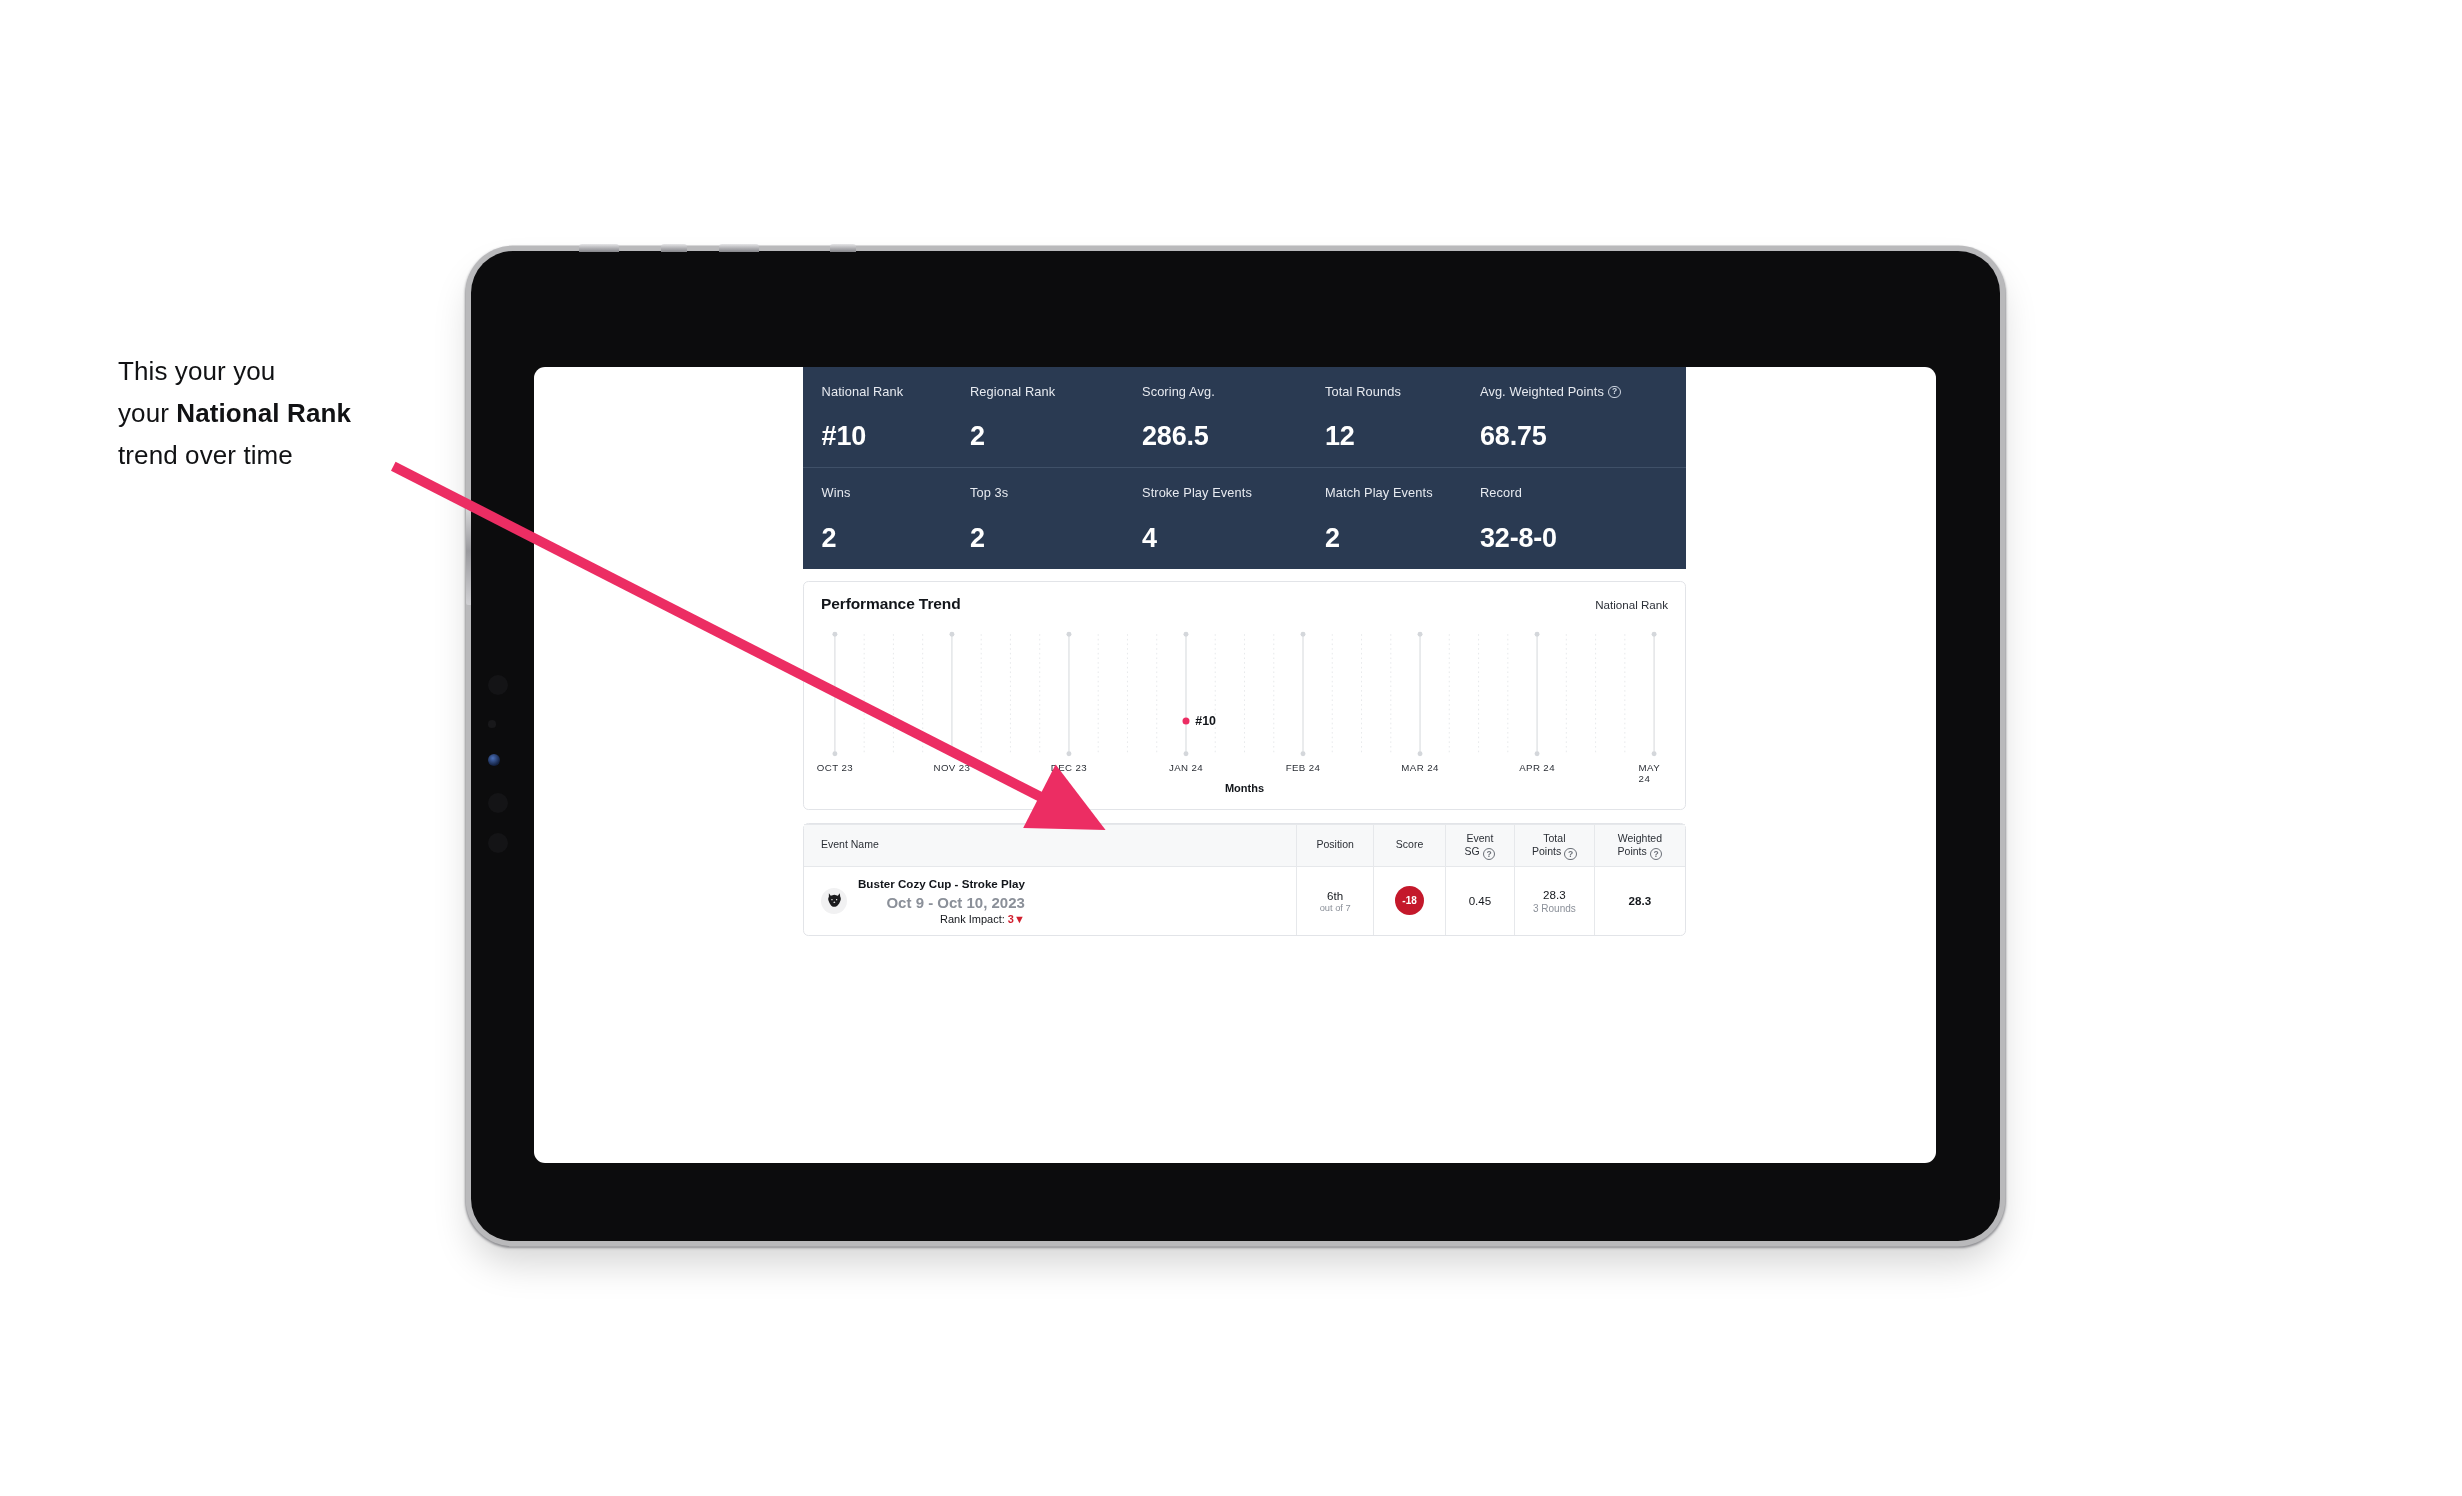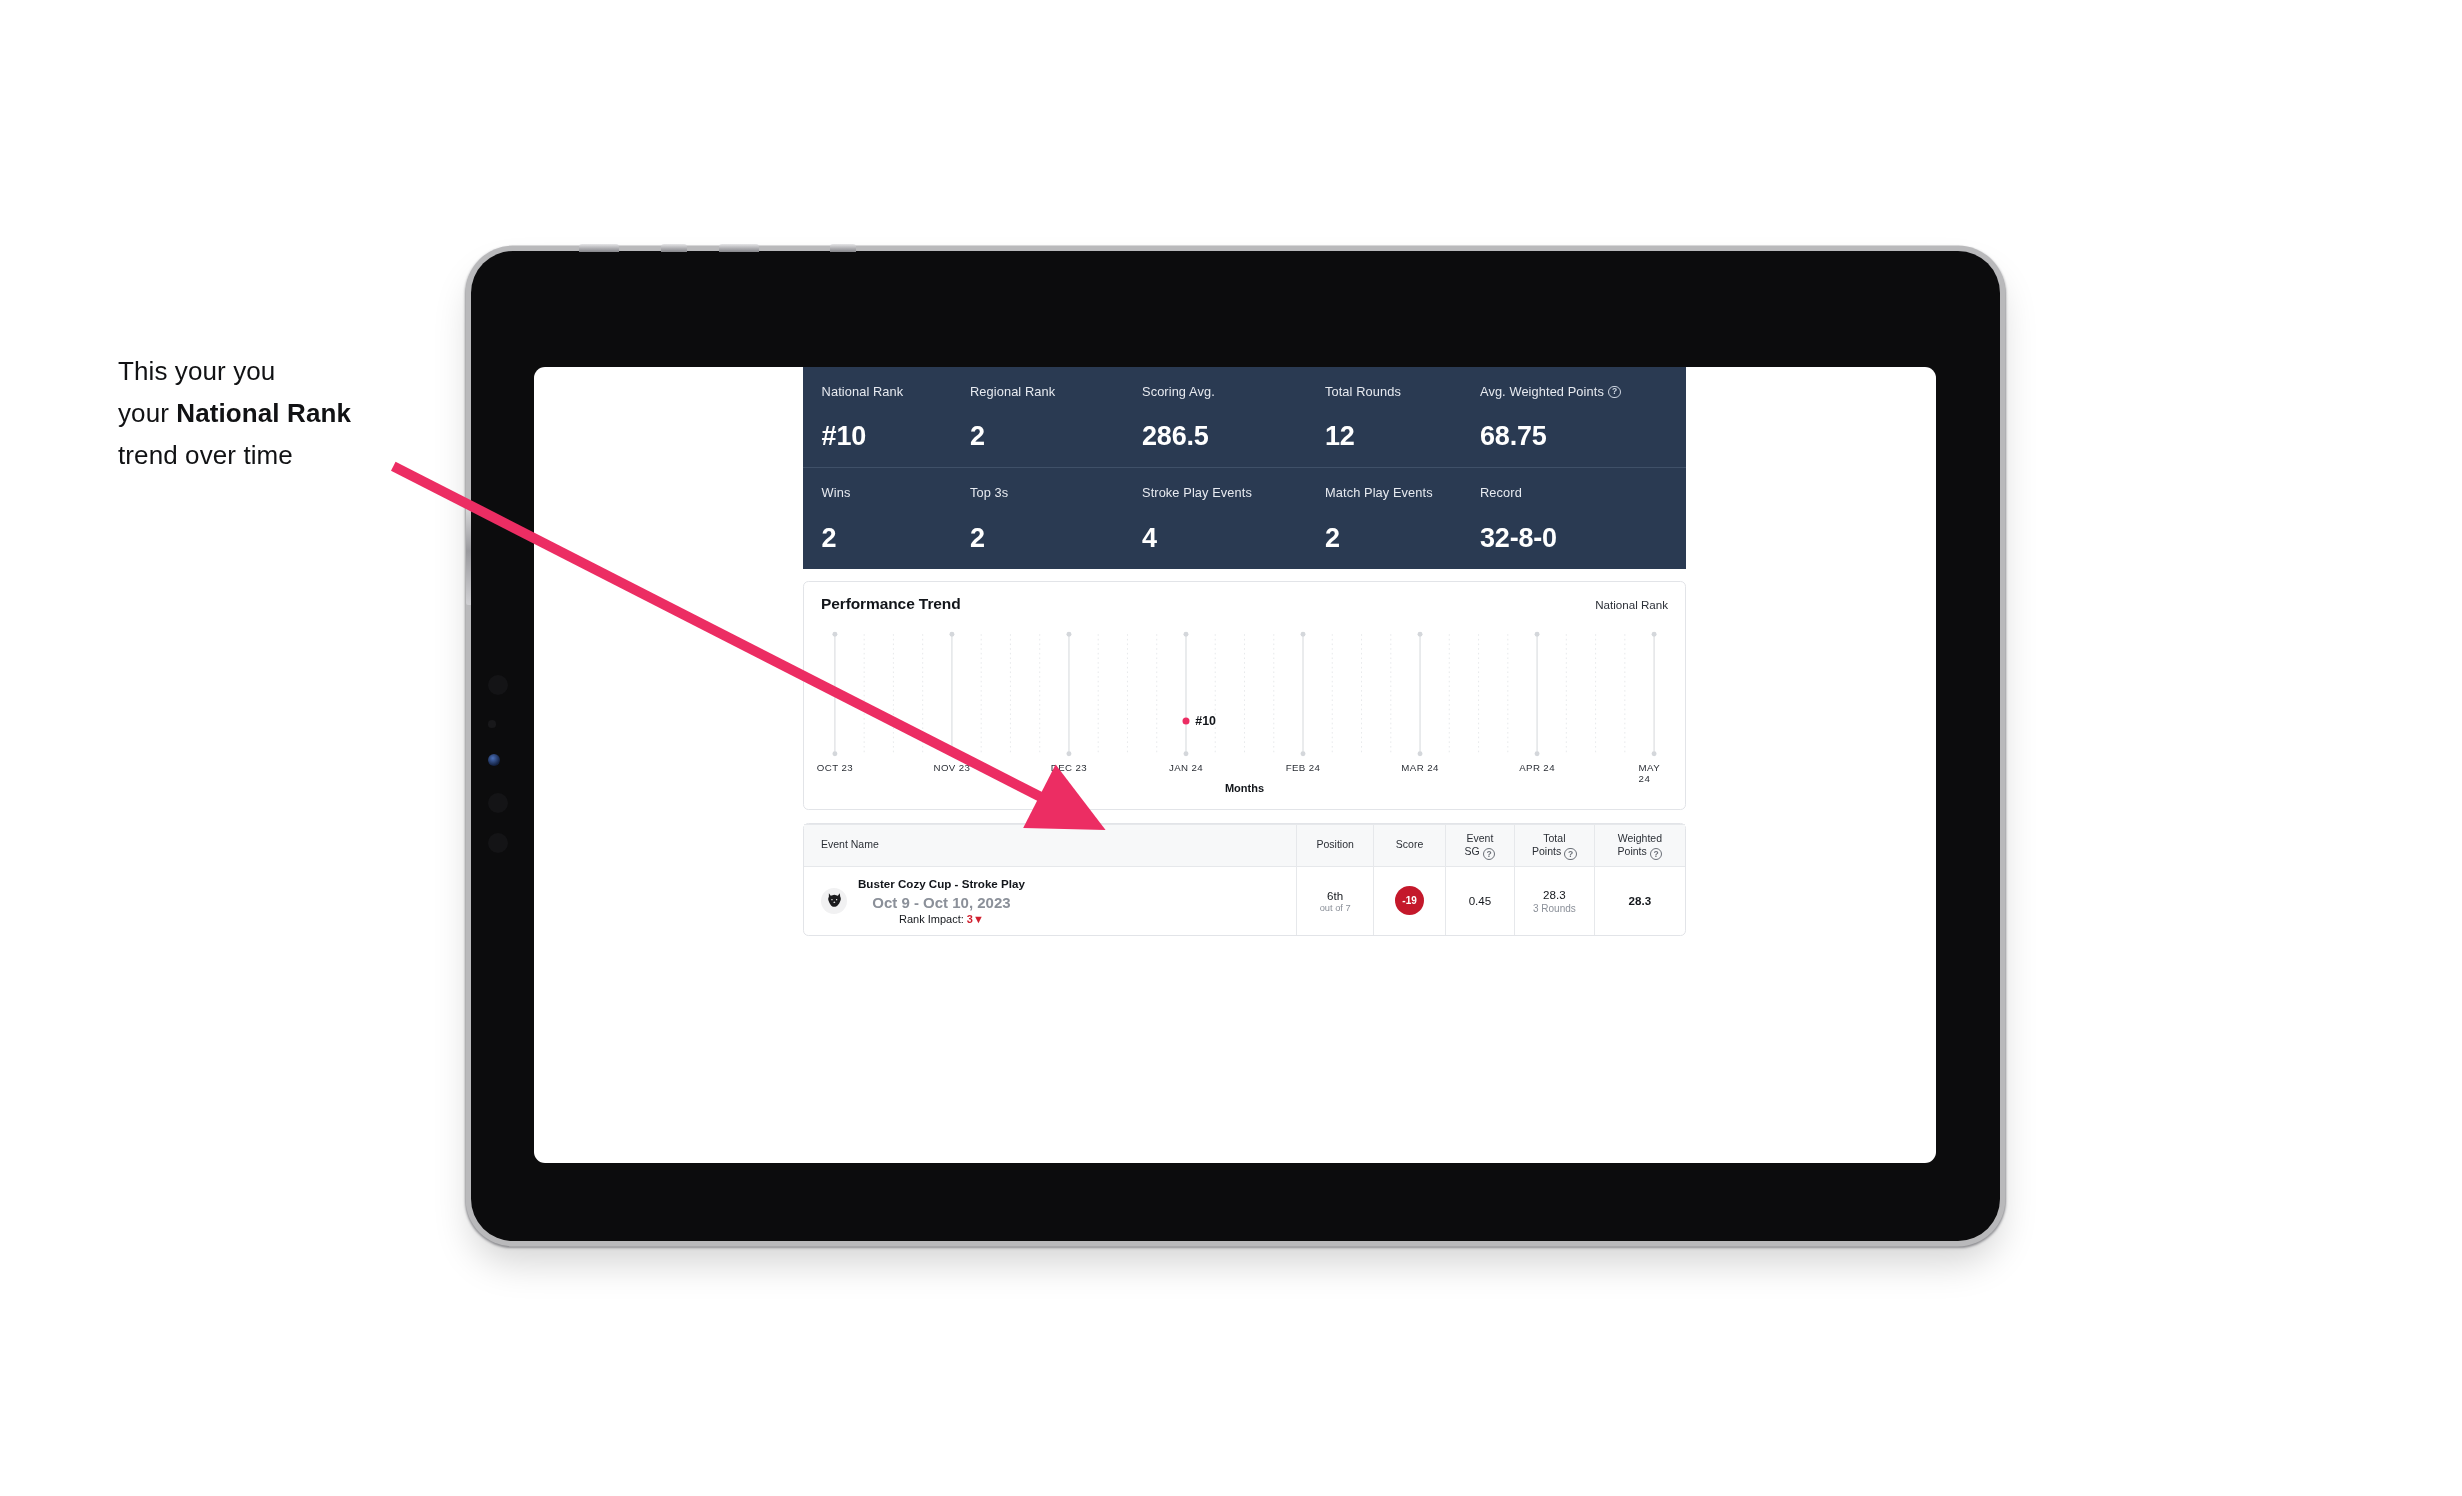--- a/index.html
+++ b/index.html
@@ -150,21 +150,21 @@
   thead th.c { text-align: center; border-left: 0.8px solid #e6e8eb; }
   .w-pos { width: 57px; } .w-score { width: 53px; }
   .w-sg { width: 51px; } .w-tp { width: 59px; } .w-wp { width: 67px; }
   .hdr-2 { display: block; }
   .hdr-inline { display: inline-flex; align-items: flex-end; gap: 3.1px; }
 
   tbody td {
     padding: 9.3px 4.6px; vertical-align: middle; text-align: center;
     border-left: 0.8px solid #e6e8eb; font-size: 11.6px; color: #15181d;
   }
-  tbody td.name { text-align: center; border-left: none; padding-left: 17px; }
+  tbody td.name { text-align: right; border-left: none; padding-left: 17px; }
   .ev-cell { display: flex; align-items: center; gap: 11px; }
   .ev-logo {
     width: 26px; height: 26px; border-radius: 50%; background: #f1f1f2;
     display: flex; align-items: center; justify-content: center; flex: 0 0 26px;
   }
   .ev-name { font-size: 11.6px; font-weight: 700; color: #12151a; line-height: 1.35; }
   .ev-date { font-size: 15px; color: #8b9099; margin-top: 2.3px; font-weight: bold; }
   .ev-rank { font-size: 11px; color: #15181d; margin-top: 2.3px; }
   .ev-rank .dn { color: #d01f2e; font-weight: 700; }
 
@@ -401,21 +401,21 @@
                       <div class="ev-date">Oct 9 - Oct 10, 2023</div>
                       <div class="ev-rank"><span>Rank Impact: </span><span class="dn">3</span><span class="dn">▼</span></div>
                     </div>
                   </div>
                 </td>
                 <td>
                   <div class="pos-main">6th</div>
                   <div class="pos-sub">out of 7</div>
                 </td>
                 <td>
-                  <span class="score-badge">-19</span>
+                  <span class="score-badge">-18</span>
                 </td>
                 <td>0.45</td>
                 <td>
                   <div class="tp-main">28.3</div>
                   <div class="tp-sub">3 Rounds</div>
                 </td>
                 <td>
                   <div class="wp">28.3</div>
                 </td>
               </tr>

